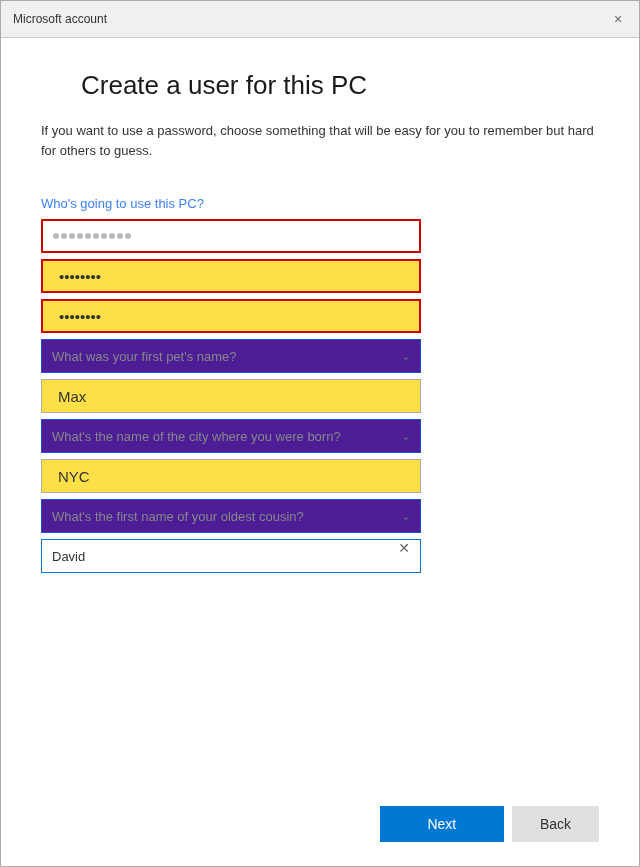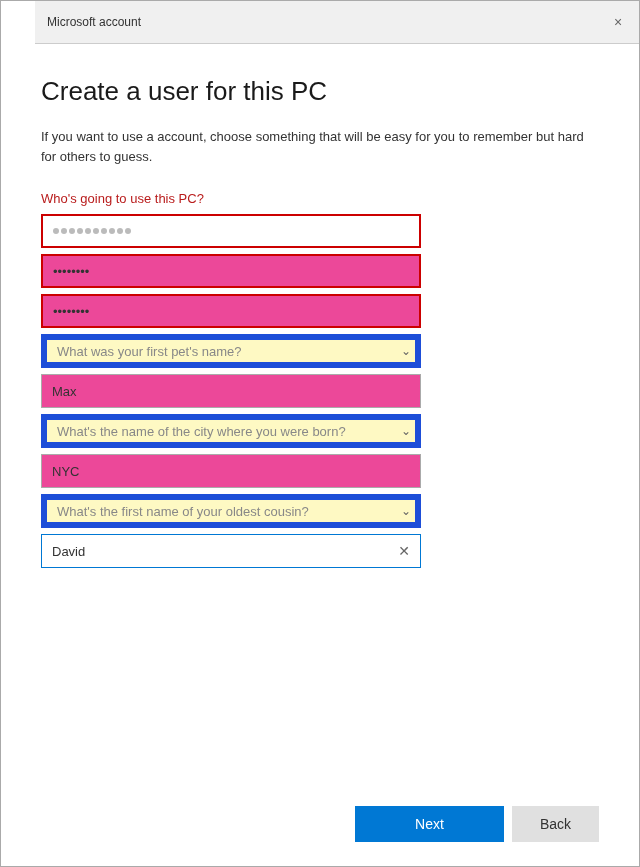--- a/index.html
+++ b/index.html
@@ -16,26 +16,25 @@
       min-height: 867px;
       background: #ffffff;
       border: 1px solid #aaaaaa;
       box-shadow: 0 4px 16px rgba(0,0,0,0.2);
       display: flex;
       flex-direction: column;
     }
     .title-bar {
       background: #f0f0f0;
       border-bottom: 1px solid #cccccc;
-      padding: 21px 12px;
+      padding: 4px 12px;
       display: flex;
       justify-content: space-between;
       align-items: center;
-      height: 26px;
-      margin-left: 34px;
+      height: 37px;
     }
     .title-bar-text {
       font-size: 12px;
       color: #333;
     }
     .title-bar-close {
       width: 18px;
       height: 18px;
       display: flex;
       align-items: center;
@@ -48,60 +47,61 @@
       padding: 32px 40px 24px 40px;
       flex: 1;
       display: flex;
       flex-direction: column;
     }
     .page-title {
       font-size: 26px;
       font-weight: 300;
       color: #1a1a1a;
       margin-bottom: 20px;
+      margin-left: 40px;
     }
     .description {
       font-size: 13px;
       color: #333;
       line-height: 1.5;
       margin-bottom: 16px;
     }
     .description b {
       font-weight: 700;
     }
     .section-label {
       font-size: 13px;
-      color: #b91c1c;
+      color: #3b82f6;
       margin-bottom: 8px;
-      margin-top: 9px;
+      margin-top: 20px;
     }
     .input-field {
       width: 380px;
       height: 34px;
       border: 2px solid #cc0000;
-      padding: 0 10px;
-      font-size: 13px;
+      padding: 0 16px;
+      font-size: 15px;
       outline: none;
       color: #333;
-      background: #ec4899;
+      background: #fde047;
       margin-bottom: 6px;
     }
     .input-field.normal-border {
       border: 1px solid #aaa;
     }
     .dropdown-wrapper {
       width: 380px;
       position: relative;
       margin-bottom: 6px;
     }
     .dropdown-select {
       width: 100%;
       height: 34px;
-      border: 6px solid #1d4ed8;
-      background: #fef9c3;
+      border: 1px solid #1d4ed8;
+      background: #4c1d95;
       padding: 0 30px 0 10px;
       font-size: 13px;
       color: #888;
       appearance: none;
       -webkit-appearance: none;
       cursor: pointer;
       outline: none;
     }
     .chevron-icon {
       position: absolute;
@@ -110,21 +110,20 @@
       transform: translateY(-50%);
       pointer-events: none;
       font-size: 12px;
       color: #666;
     }
     .input-with-clear {
       width: 380px;
       height: 34px;
       border: 1px solid #0078d4;
       display: flex;
-      align-items: center;
       background: #fff;
       margin-bottom: 6px;
     }
     .input-with-clear input {
       flex: 1;
       border: none;
       outline: none;
       padding: 0 10px;
       font-size: 13px;
       color: #333;
@@ -140,21 +139,21 @@
       display: flex;
       justify-content: flex-end;
       gap: 8px;
       margin-top: auto;
       padding-top: 20px;
     }
     .btn-next {
       background: #0078d4;
       color: #fff;
       border: none;
-      padding: 8px 60px;
+      padding: 8px 35px;
       font-size: 14px;
       cursor: pointer;
       min-width: 124px;
       height: 36px;
     }
     .btn-back {
       background: #e0e0e0;
       color: #333;
       border: none;
       padding: 8px 28px;
@@ -191,21 +190,21 @@
 
 <div class="window">
   <div class="title-bar">
     <span class="title-bar-text">Microsoft account</span>
     <span class="title-bar-close">×</span>
   </div>
 
   <div class="content">
     <h1 class="page-title">Create a user for this PC</h1>
 
-    <p class="description">If you want to use a account, choose something that will be easy for you to remember but hard for others to guess.</p>
+    <p class="description">If you want to use a password, choose something that will be easy for you to remember but hard for others to guess.</p>
 
     <div class="section-label">Who's going to use this PC?</div>
 
     <div class="username-placeholder">
       <div class="placeholder-dots">
         <div class="placeholder-dot"></div>
         <div class="placeholder-dot"></div>
         <div class="placeholder-dot"></div>
         <div class="placeholder-dot"></div>
         <div class="placeholder-dot"></div>

